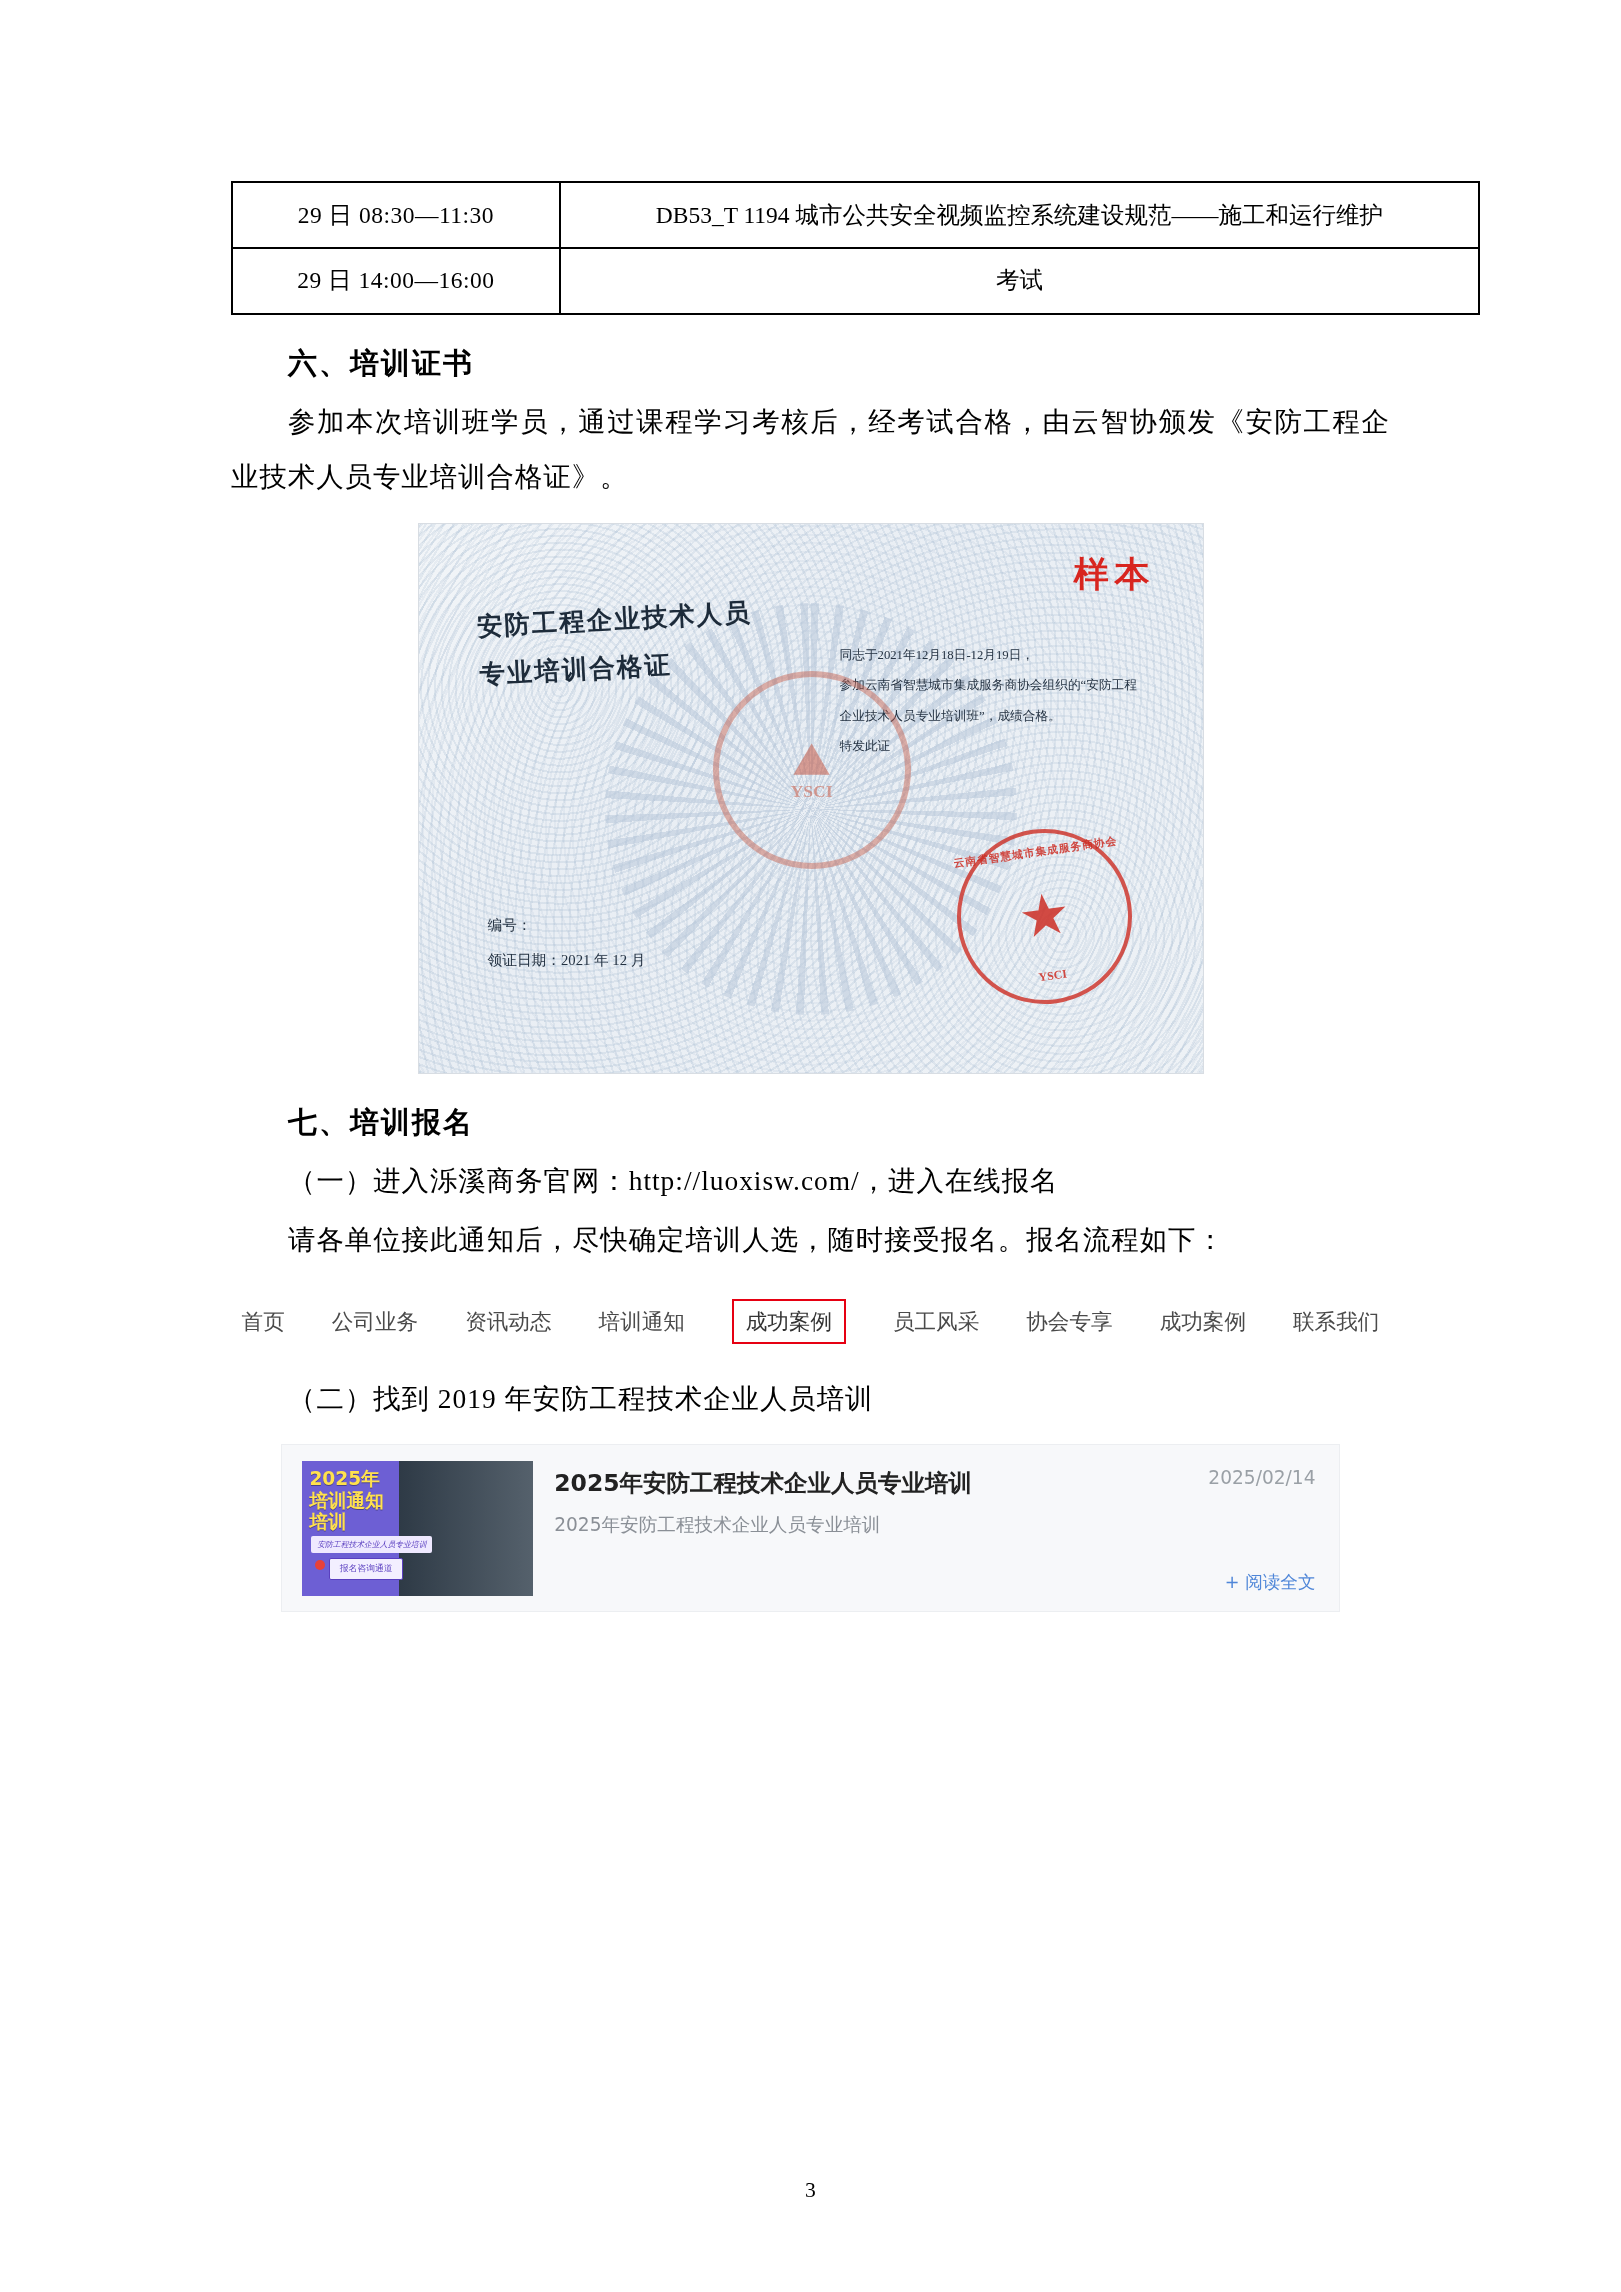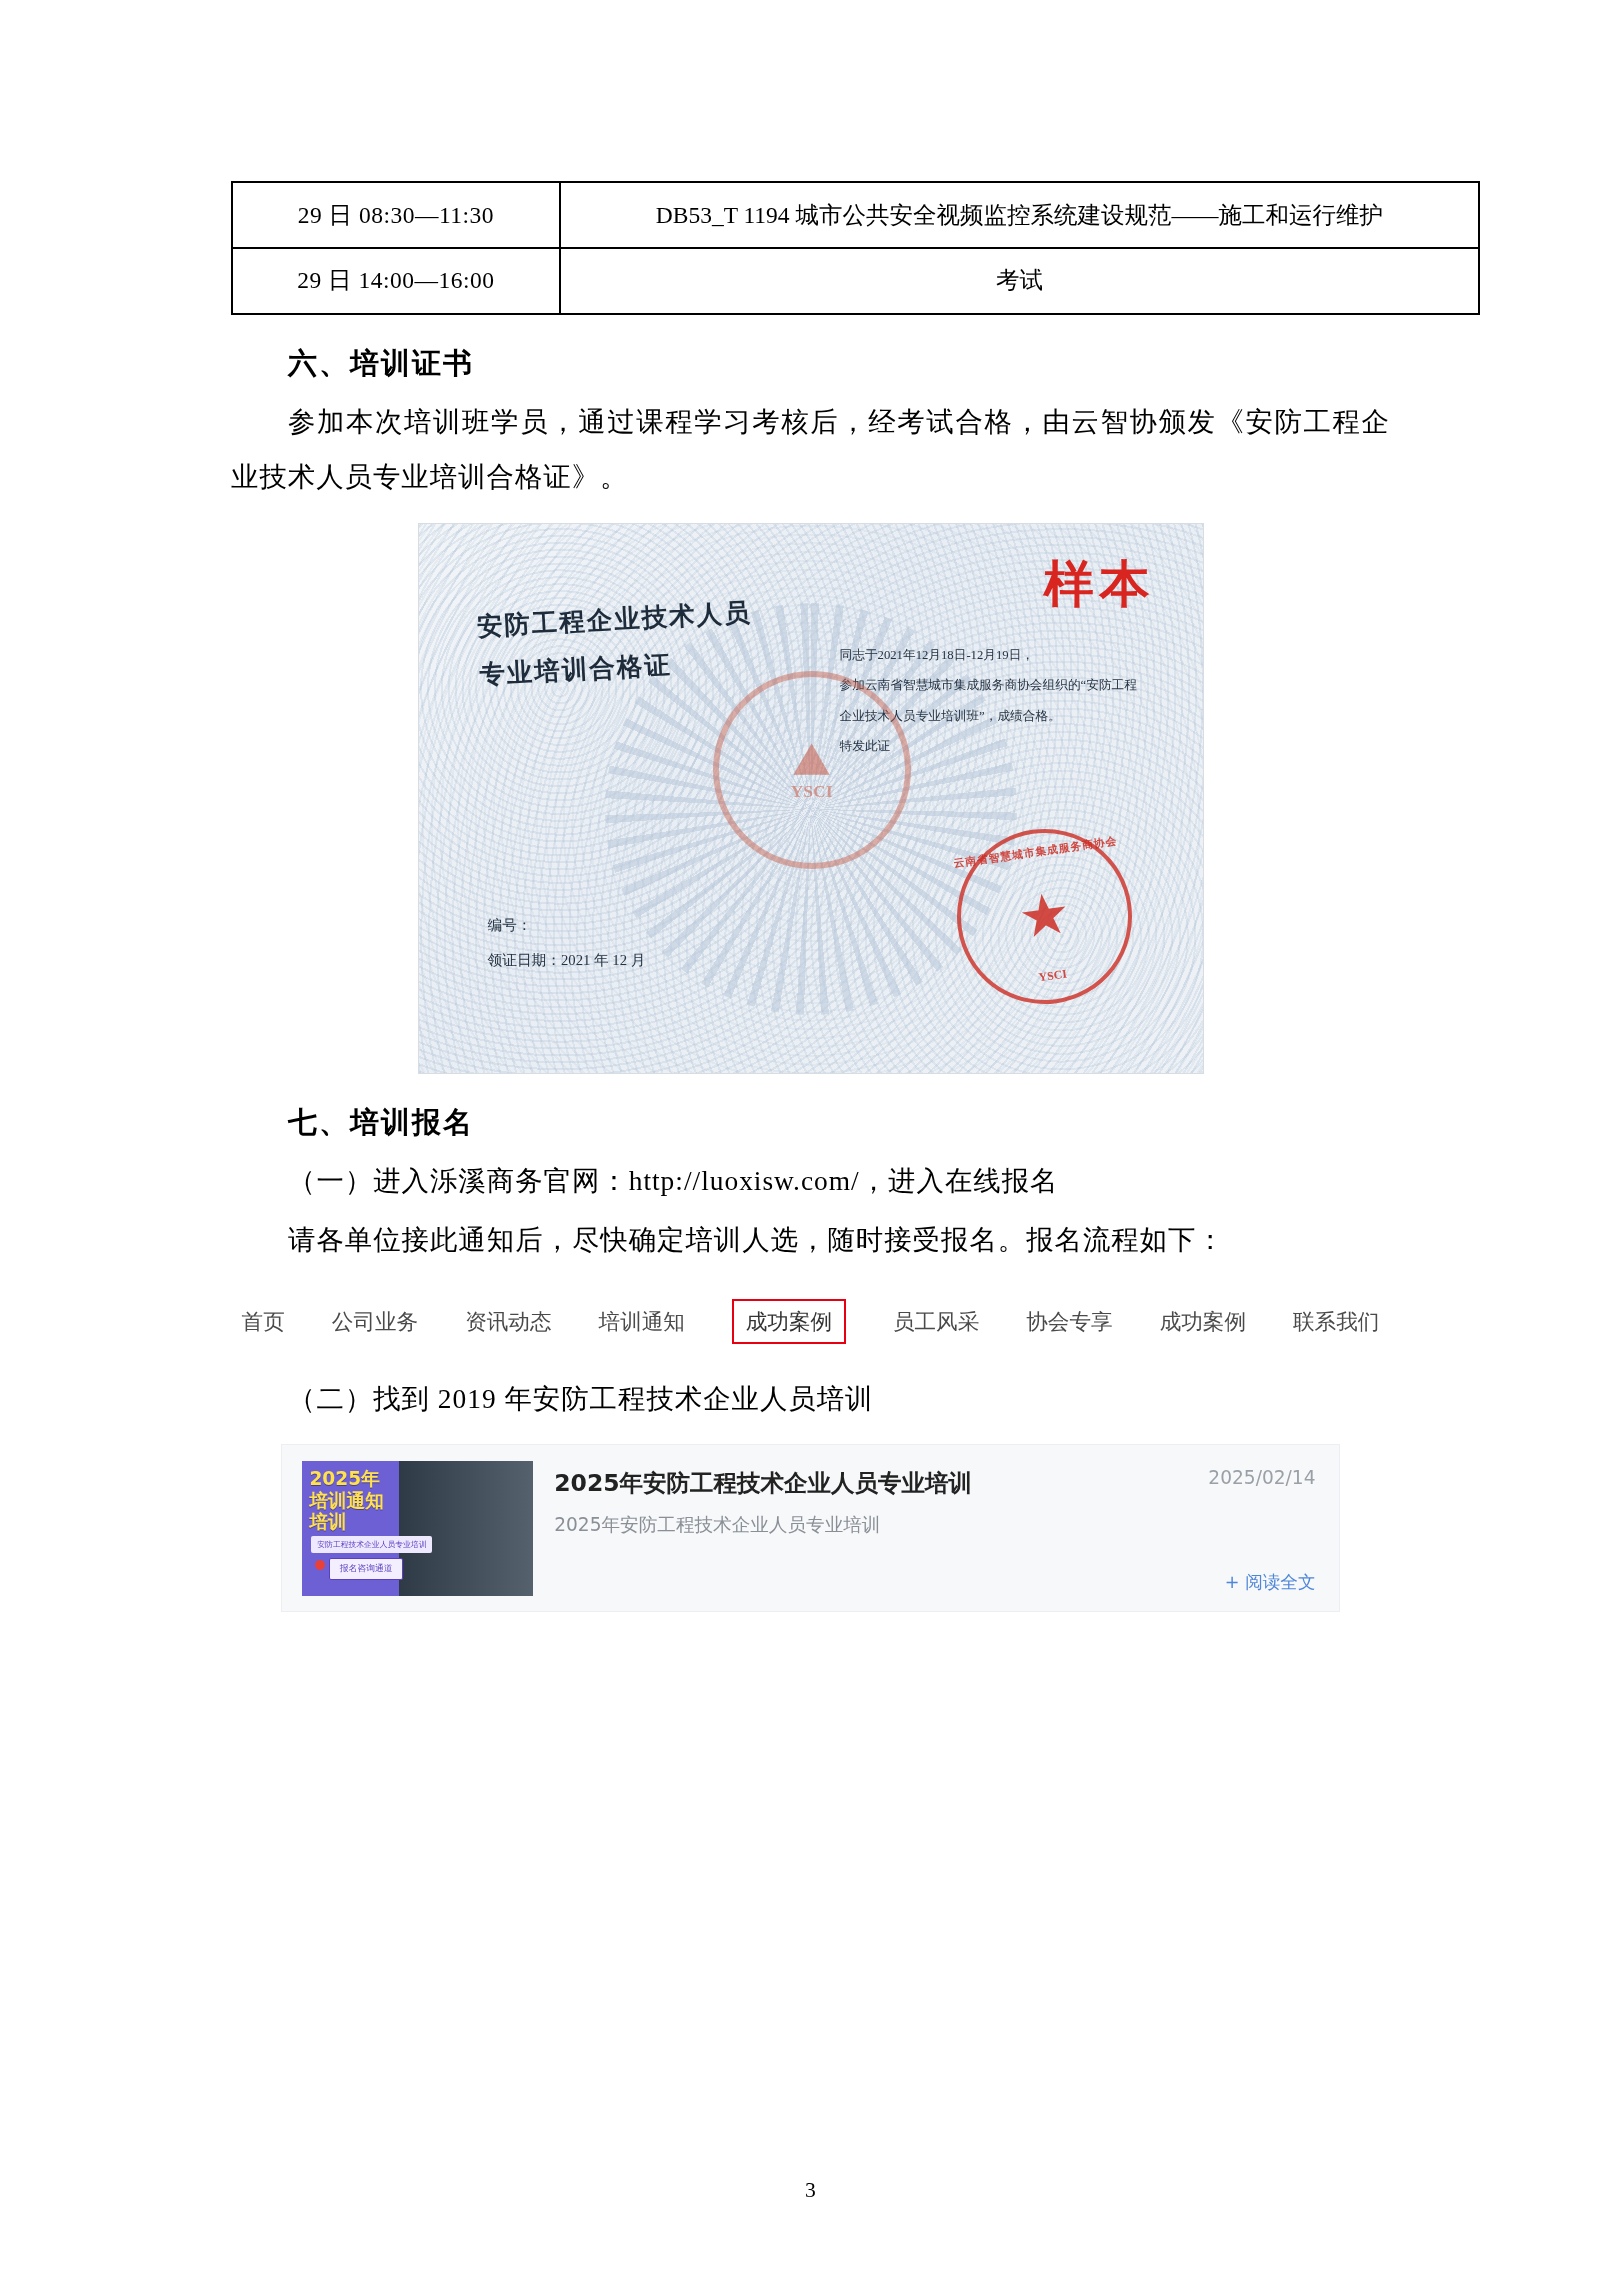--- a/index.html
+++ b/index.html
@@ -115,21 +115,21 @@
     color: #1d2b3a;
     line-height: 1.9;
     transform: rotate(-3deg);
     font-family: "DejaVu Sans", sans-serif;
     letter-spacing: 2px;
   }
   .cert .sample-stamp {
     position: absolute;
     right: 47px;
     top: 27.4px;
-    font-size: 50px;
+    font-size: 35px;
     font-weight: bold;
     color: #d8251f;
     letter-spacing: 5.9px;
     font-family: "DejaVu Sans", sans-serif;
   }
   .cert .body-text {
     position: absolute;
     left: 421px;
     top: 116px;
     width: 314px;
@@ -257,20 +257,21 @@
   .card .thumb .thumb-sub {
     position: absolute;
     left: 9.8px;
     bottom: 43px;
     background: #efe9ff;
     color: #5a3fc0;
     font-size: 7.8px;
     padding: 2.9px 5.9px;
     border-radius: 2px;
     white-space: nowrap;
+    font-style: italic;
   }
   .card .thumb .thumb-btn {
     position: absolute;
     left: 27.4px;
     bottom: 15.7px;
     border: 1px solid #5a3fc0;
     color: #5a3fc0;
     background: #f3efff;
     font-size: 8.8px;
     padding: 3.9px 9.8px;

